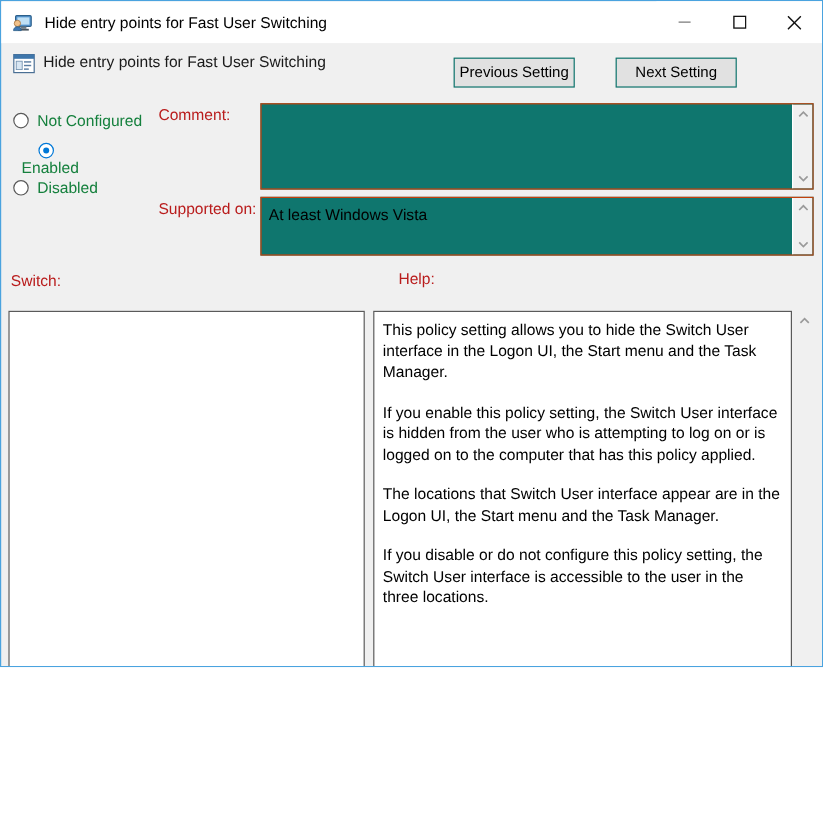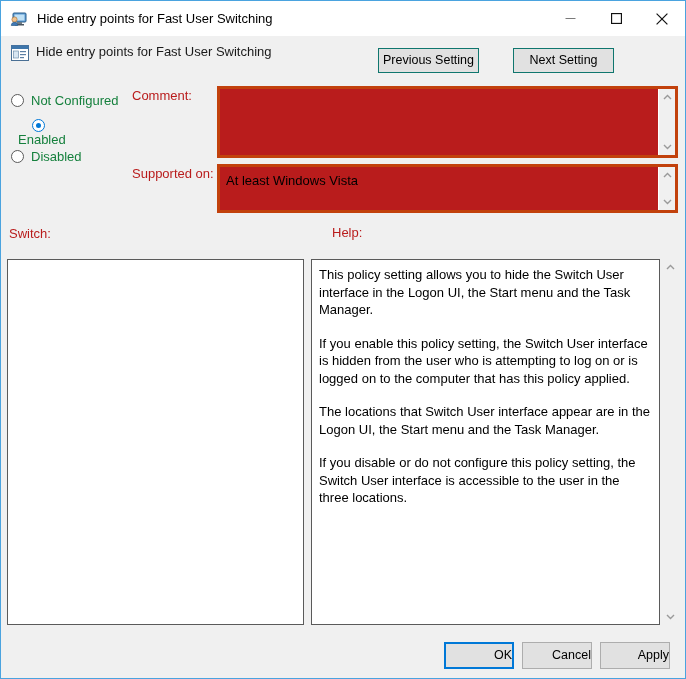--- a/index.html
+++ b/index.html
@@ -8,21 +8,21 @@
     background: #ffffff;
   }
   body {
     font-family: "Liberation Sans", sans-serif;
     -webkit-font-smoothing: antialiased;
   }
 
   #window {
     position: relative;
     width: 686px;
-    height: 679px;
+    height: 556px;
     box-sizing: border-box;
     border: 1px solid #4aa3df;
     background: #f0f0f0;
     overflow: hidden;
   }
 
   
   #titlebar {
     position: absolute;
     left: 0; top: 0;
@@ -147,22 +147,22 @@
     white-space: nowrap;
   }
   #label-comment { left: 131px; top: 87px; }
   #label-supported { left: 131px; top: 165px; }
   #label-options { left: 8px; top: 225px; }
   #label-help { left: 311px; top: 224px; margin-left: 20px; }
 
   
   .textbox {
     position: absolute;
-    background: #b91c1c;
-    border: 3px solid #c2410c;
+    background: #0f766e;
+    border: 1px solid #c2410c;
     box-sizing: border-box;
     overflow: hidden;
   }
   #box-comment { left: 216px; top: 85px; width: 461px; height: 72px; }
   #box-supported { left: 216px; top: 163px; width: 461px; height: 49px; }
 
   .tb-content {
     position: absolute;
     left: 0; top: 0; right: 17px; bottom: 0;
     padding: 5px 6px;

